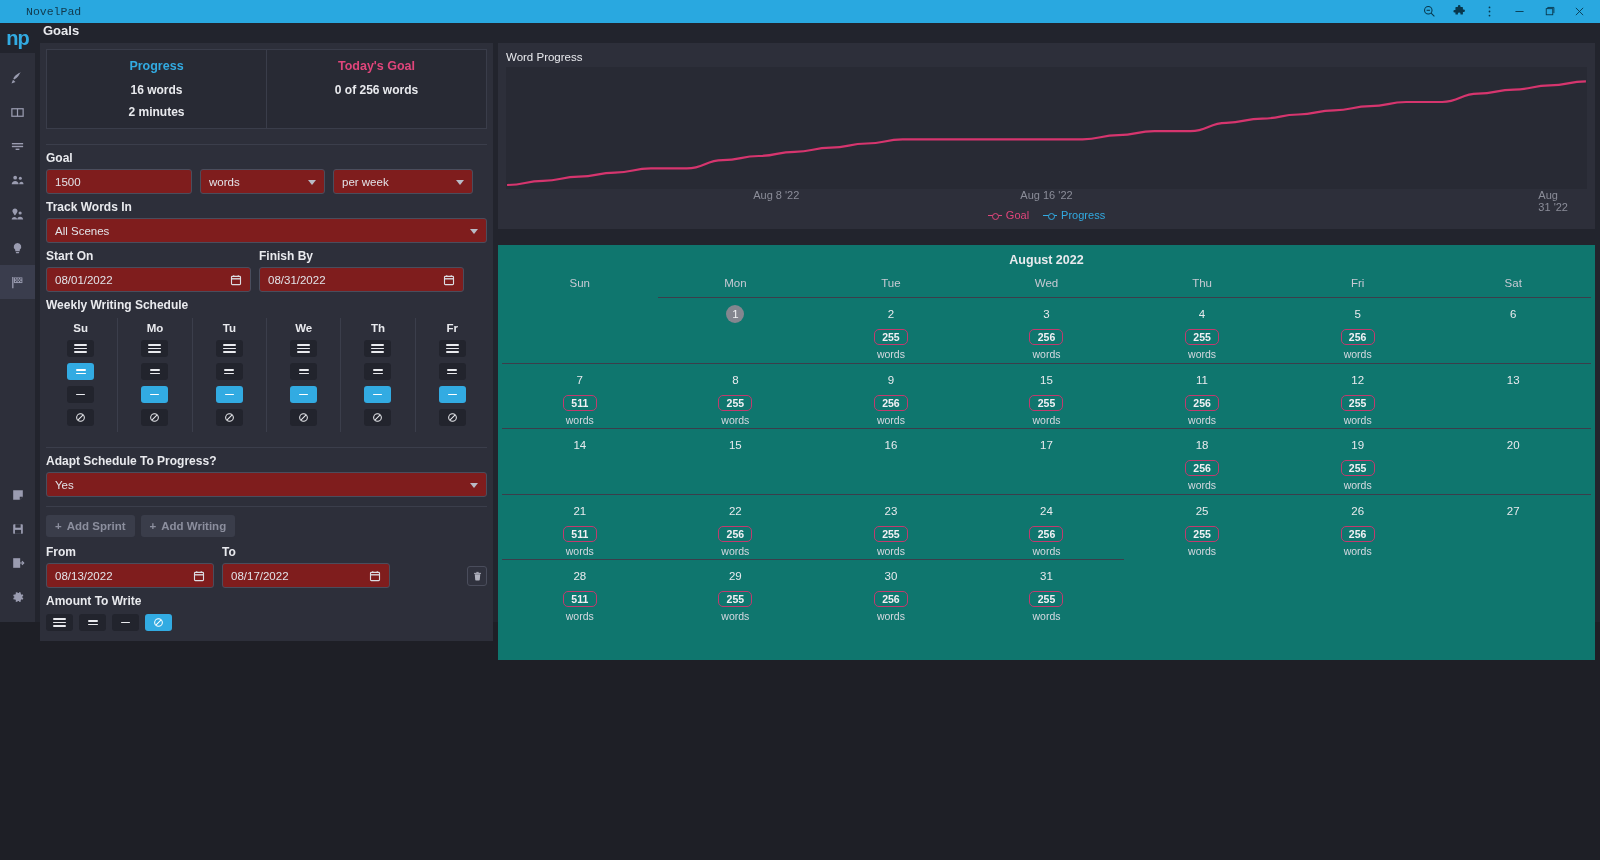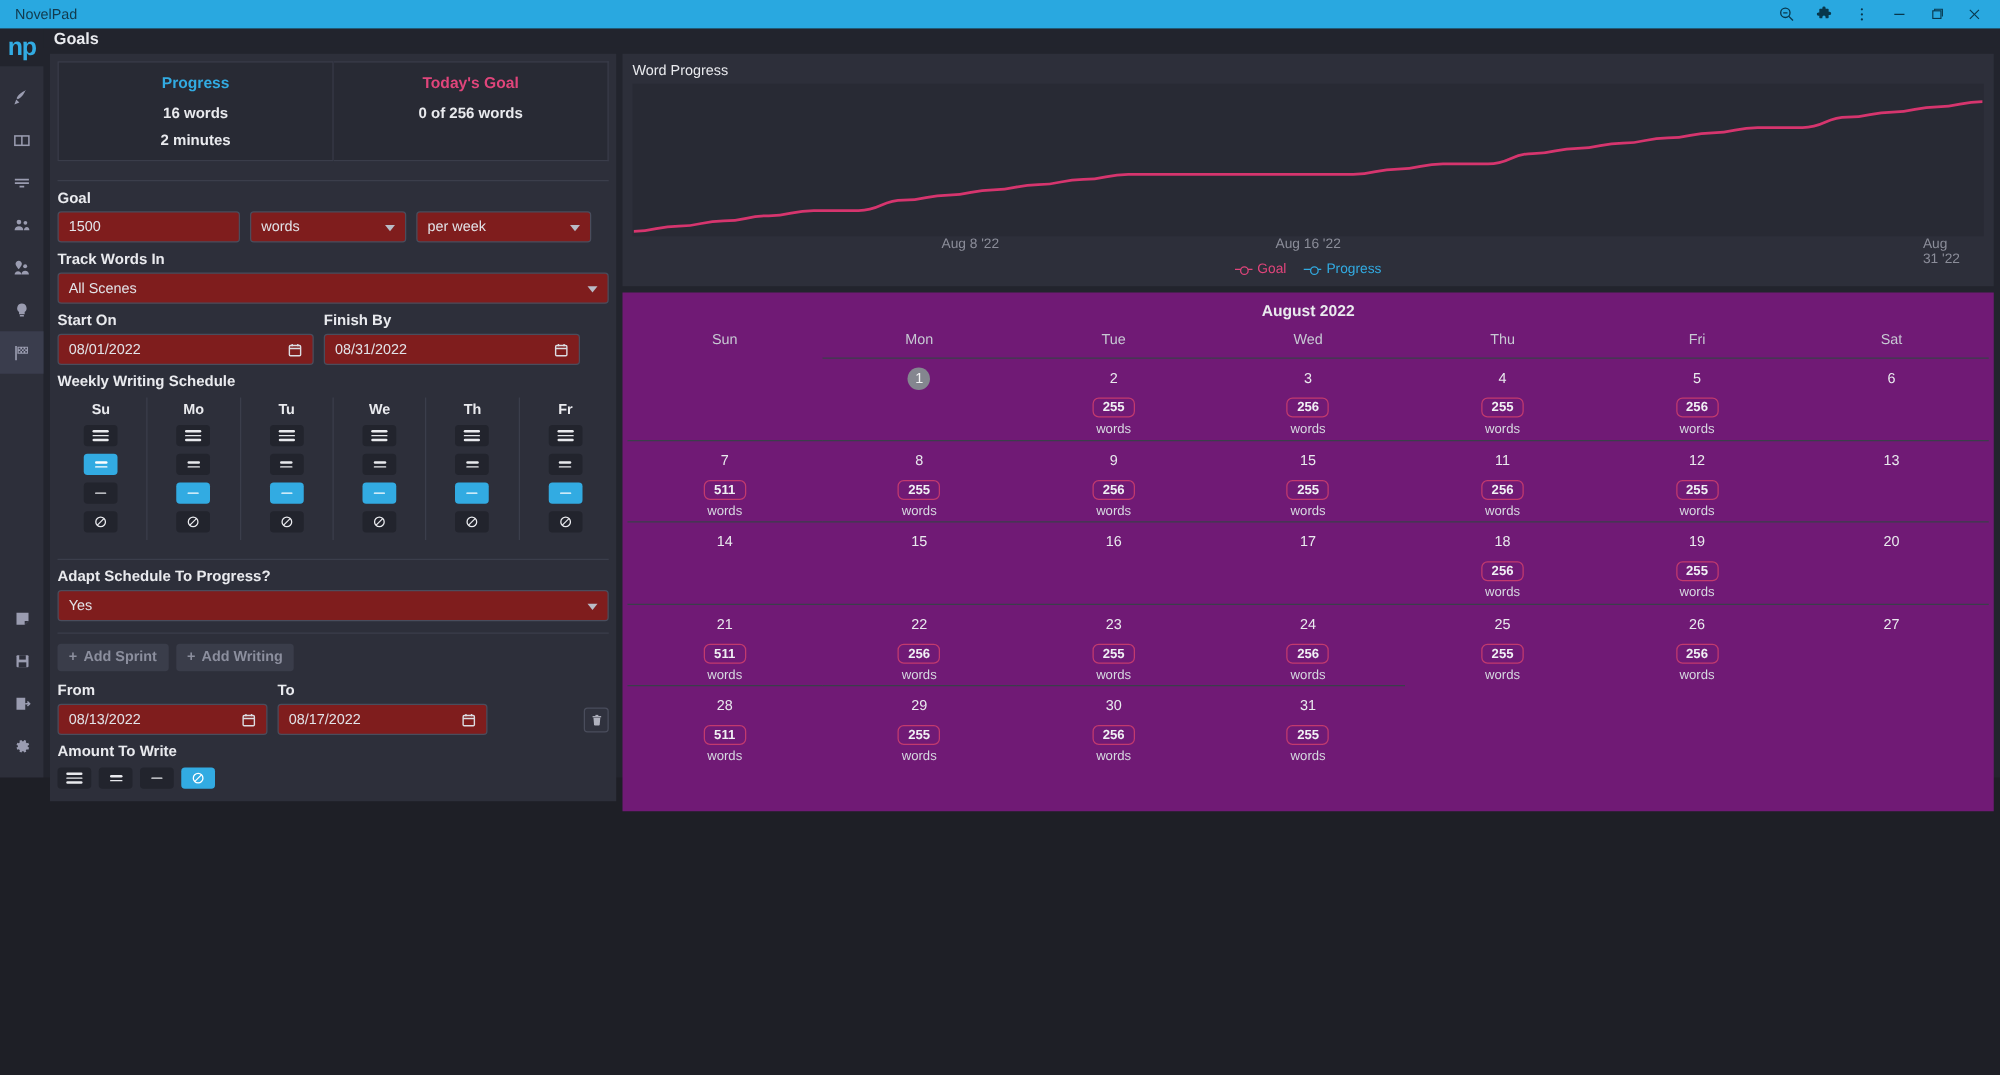--- a/index.html
+++ b/index.html
@@ -7,21 +7,21 @@
     width: 1600px; height: 860px;
     background: #1e1f26;
     font-family: "Liberation Sans", sans-serif;
     overflow: hidden;
   }
   
   #titlebar {
     height: 23px; background: #29a8e0; display: flex; align-items: center;
     padding: 0 6px; color: #0f2f40; font-size: 11.5px;
   }
-  #titlebar .title { margin-left: 6px; color: #123a4d; }
+  #titlebar .title { margin-left: 20px; color: #123a4d; font-family: Liberation Mono, monospace; }
   #titlebar .spacer { flex: 1; }
   .tb-btn {
     width: 30px; height: 23px; display: flex; align-items: center;
     justify-content: center; color: #08374c;
   }
   .tb-btn svg { display: block; }
   
   #app { display: flex; height: 599px; }
   
   #rail {
@@ -116,42 +116,42 @@
   }
   .sprintrow { display: flex; align-items: flex-end; gap: 8px; padding: 0 6px; }
   .sprintcol { width: 168px; }
   .trash {
     width: 20px; height: 20px; background: #33364280; border: 1px solid #4a4d5c;
     border-radius: 3px; display: flex; align-items: center; justify-content: center;
     color: #b0b2be; margin-left: auto; margin-bottom: 2px;
   }
 
   
-  #right { flex: 1; display: flex; flex-direction: column; margin: 5px 5px 5px 0; gap: 5px; justify-content: center; }
+  #right { flex: 1; display: flex; flex-direction: column; margin: 5px 5px 5px 0; gap: 16px; justify-content: center; }
   #chartbox { background: #2d2f3a; height: 186px; padding: 8px 8px 4px; position: relative; }
   #chartbox .ctitle { color: #e9eaee; font-size: 11.5px; margin-bottom: 4px; }
   #chartplot { position: relative; height: 122px; background: #282a34; }
   #chartplot svg { display: block; width: 100%; height: 100%; }
   .xaxis { position: relative; height: 18px; }
   .xtick { position: absolute; color: #8b8d99; font-size: 11px; transform: translateX(-50%); }
   .legend { display: flex; justify-content: center; gap: 14px; font-size: 11px; margin-top: 2px; }
   .lg { display: flex; align-items: center; gap: 4px; }
   .lg.goal { color: #e0457b; } .lg.prog { color: #32abe2; }
   .lgmark { width: 14px; height: 7px; position: relative; }
   .lgmark::before {
     content: ""; position: absolute; top: 3px; left: 0; width: 14px; height: 1.5px;
     background: currentColor;
   }
   .lgmark::after {
     content: ""; position: absolute; top: 1px; left: 4.5px; width: 5px; height: 5px;
     border: 1.3px solid currentColor; border-radius: 50%; background: #2d2f3a;
   }
 
   
-  #calbox { background: #701a75; flex: none; height: 415px; padding: 8px 4px; }
+  #calbox { background: #0f766e; flex: none; height: 415px; padding: 8px 4px; }
   .calmonth { text-align: center; color: #e9eaee; font-size: 12.5px; font-weight: bold; margin-bottom: 10px; }
   .calgrid { display: grid; grid-template-columns: repeat(7, 1fr); }
   .dow { text-align: center; color: #c7c9d3; font-size: 11.5px; padding-bottom: 8px; }
   .cell {
     border-top: 1px solid #3b3e4b; height: 65.5px; text-align: center;
     padding-top: 6px;
   }
   .cell.blank { border-top: 1px solid transparent; }
   .dnum { color: #e9eaee; font-size: 11.5px; display: inline-block; }
   .dnum.today {

